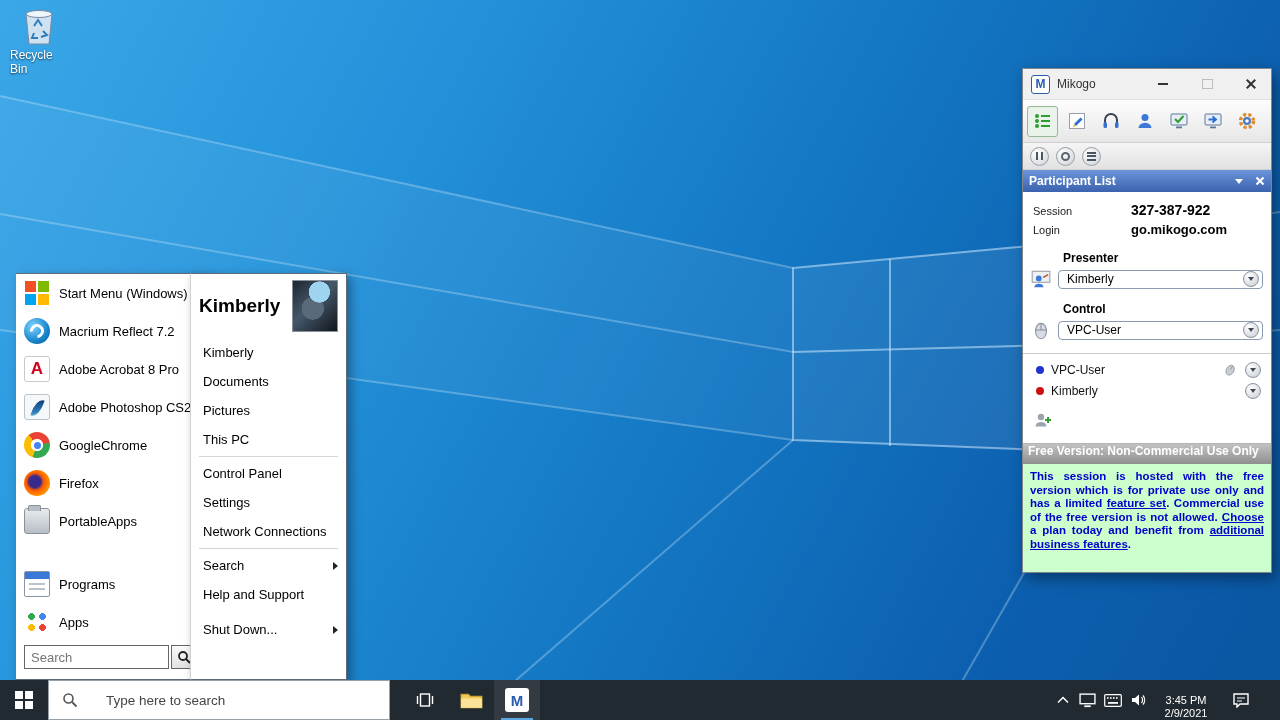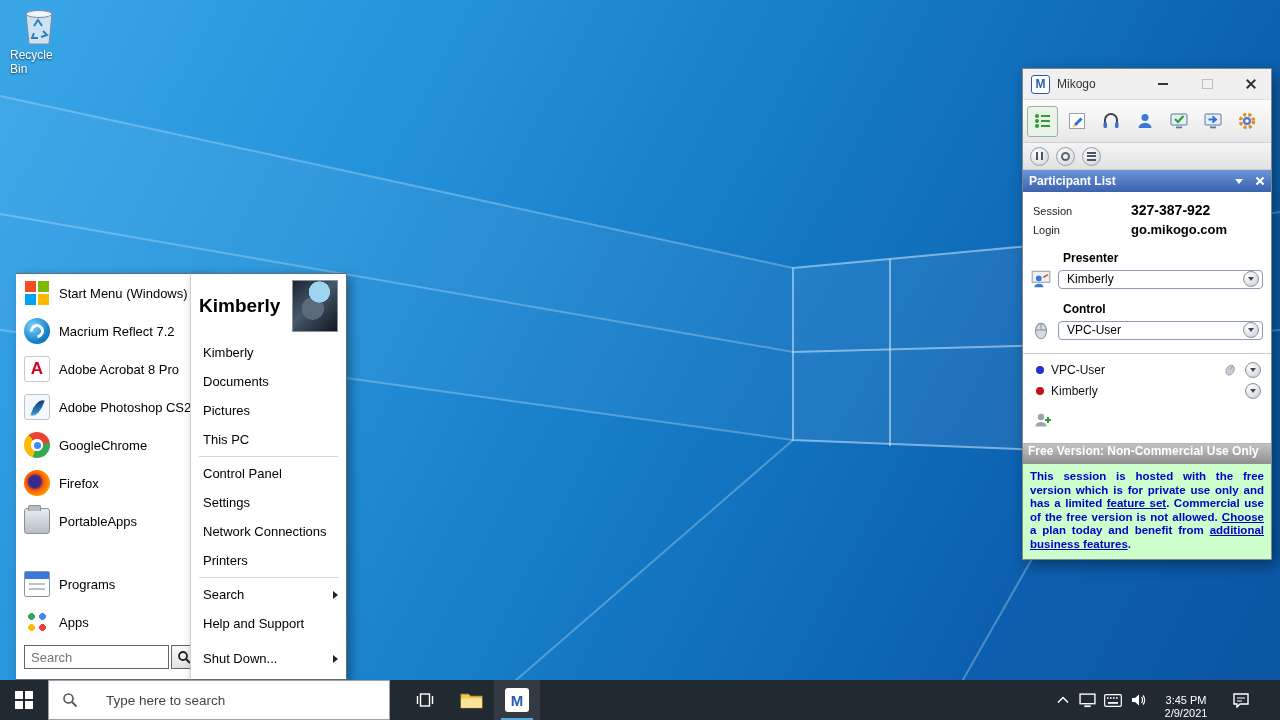--- a/index.html
+++ b/index.html
@@ -109,21 +109,21 @@
   .combo .txt{flex:1;}
   .ddc{width:14px;height:14px;flex:0 0 14px;border-radius:50%;border:1px solid #8a94a0;background:radial-gradient(circle at 35% 30%,#fff,#c6cbd2);display:flex;align-items:center;justify-content:center;padding:0;}
   .tri-s{width:0;height:0;border-top:4px solid #3f4a56;border-left:3.5px solid transparent;border-right:3.5px solid transparent;display:block;}
   .body-div{height:1px;background:#ccc;margin:12px 0 5px;}
   .p-row{display:flex;align-items:center;height:21px;padding:0 10px 0 13px;gap:7px;font-size:12px;color:#111;}
   .dot{width:8px;height:8px;border-radius:50%;flex:0 0 8px;}
   .p-name{flex:1;}
   .adduser{margin:9px 0 0 10px;background:none;border:none;padding:0;display:block;}
 
   .mk-freeh{height:20px;background:linear-gradient(#c2c2c2,#8e8e8e);display:flex;padding:0 5px;color:#fff;font-weight:bold;font-size:12px;border-top:1px solid #b5b5b5;}
-  .mk-green{background:#ccffcc;padding:6px 7px 8px;color:#0000cc;font-weight:bold;font-size:11.5px;line-height:13.5px;text-align:justify;}
+  .mk-green{background:#ccffcc;padding:6px 7px 21px;color:#0000cc;font-weight:bold;font-size:11.5px;line-height:13.5px;text-align:justify;}
   .glink{text-decoration:underline;cursor:pointer;}
 
   
   .taskbar{position:absolute;left:0;bottom:0;width:1280px;height:40px;background:#222a31;display:flex;align-items:stretch;z-index:10;}
   .tb-start{width:48px;display:flex;align-items:center;justify-content:center;}
   .winlogo{display:grid;grid-template-columns:8px 8px;grid-template-rows:8px 8px;gap:1.5px;}
   .winlogo b{background:#fff;display:block;}
   .tb-search{width:342px;background:#fff;border:1px solid #98a0a8;box-sizing:border-box;display:flex;align-items:center;gap:28px;padding:0 13px;}
   .tb-search span{color:#454545;font-size:13.5px;}
   .tb-btn{width:46px;display:flex;align-items:center;justify-content:center;position:relative;}
@@ -250,23 +250,20 @@
   <div class="sr-div"></div>
   <div class="sr-item">
       <span>Control Panel</span>
     </div>
   <div class="sr-item">
       <span>Settings</span>
     </div>
   <div class="sr-item">
       <span>Network Connections</span>
     </div>
-  <div class="sr-item">
-      <span>Printers</span>
-    </div>
   <div class="sr-div"></div>
   <div class="sr-item">
     <span>Search</span>
     <span class="arrow"></span>
   </div>
   <div class="sr-item">
       <span>Help and Support</span>
     </div>
   <div class="sr-item mt6">
     <span>Shut Down...</span>

